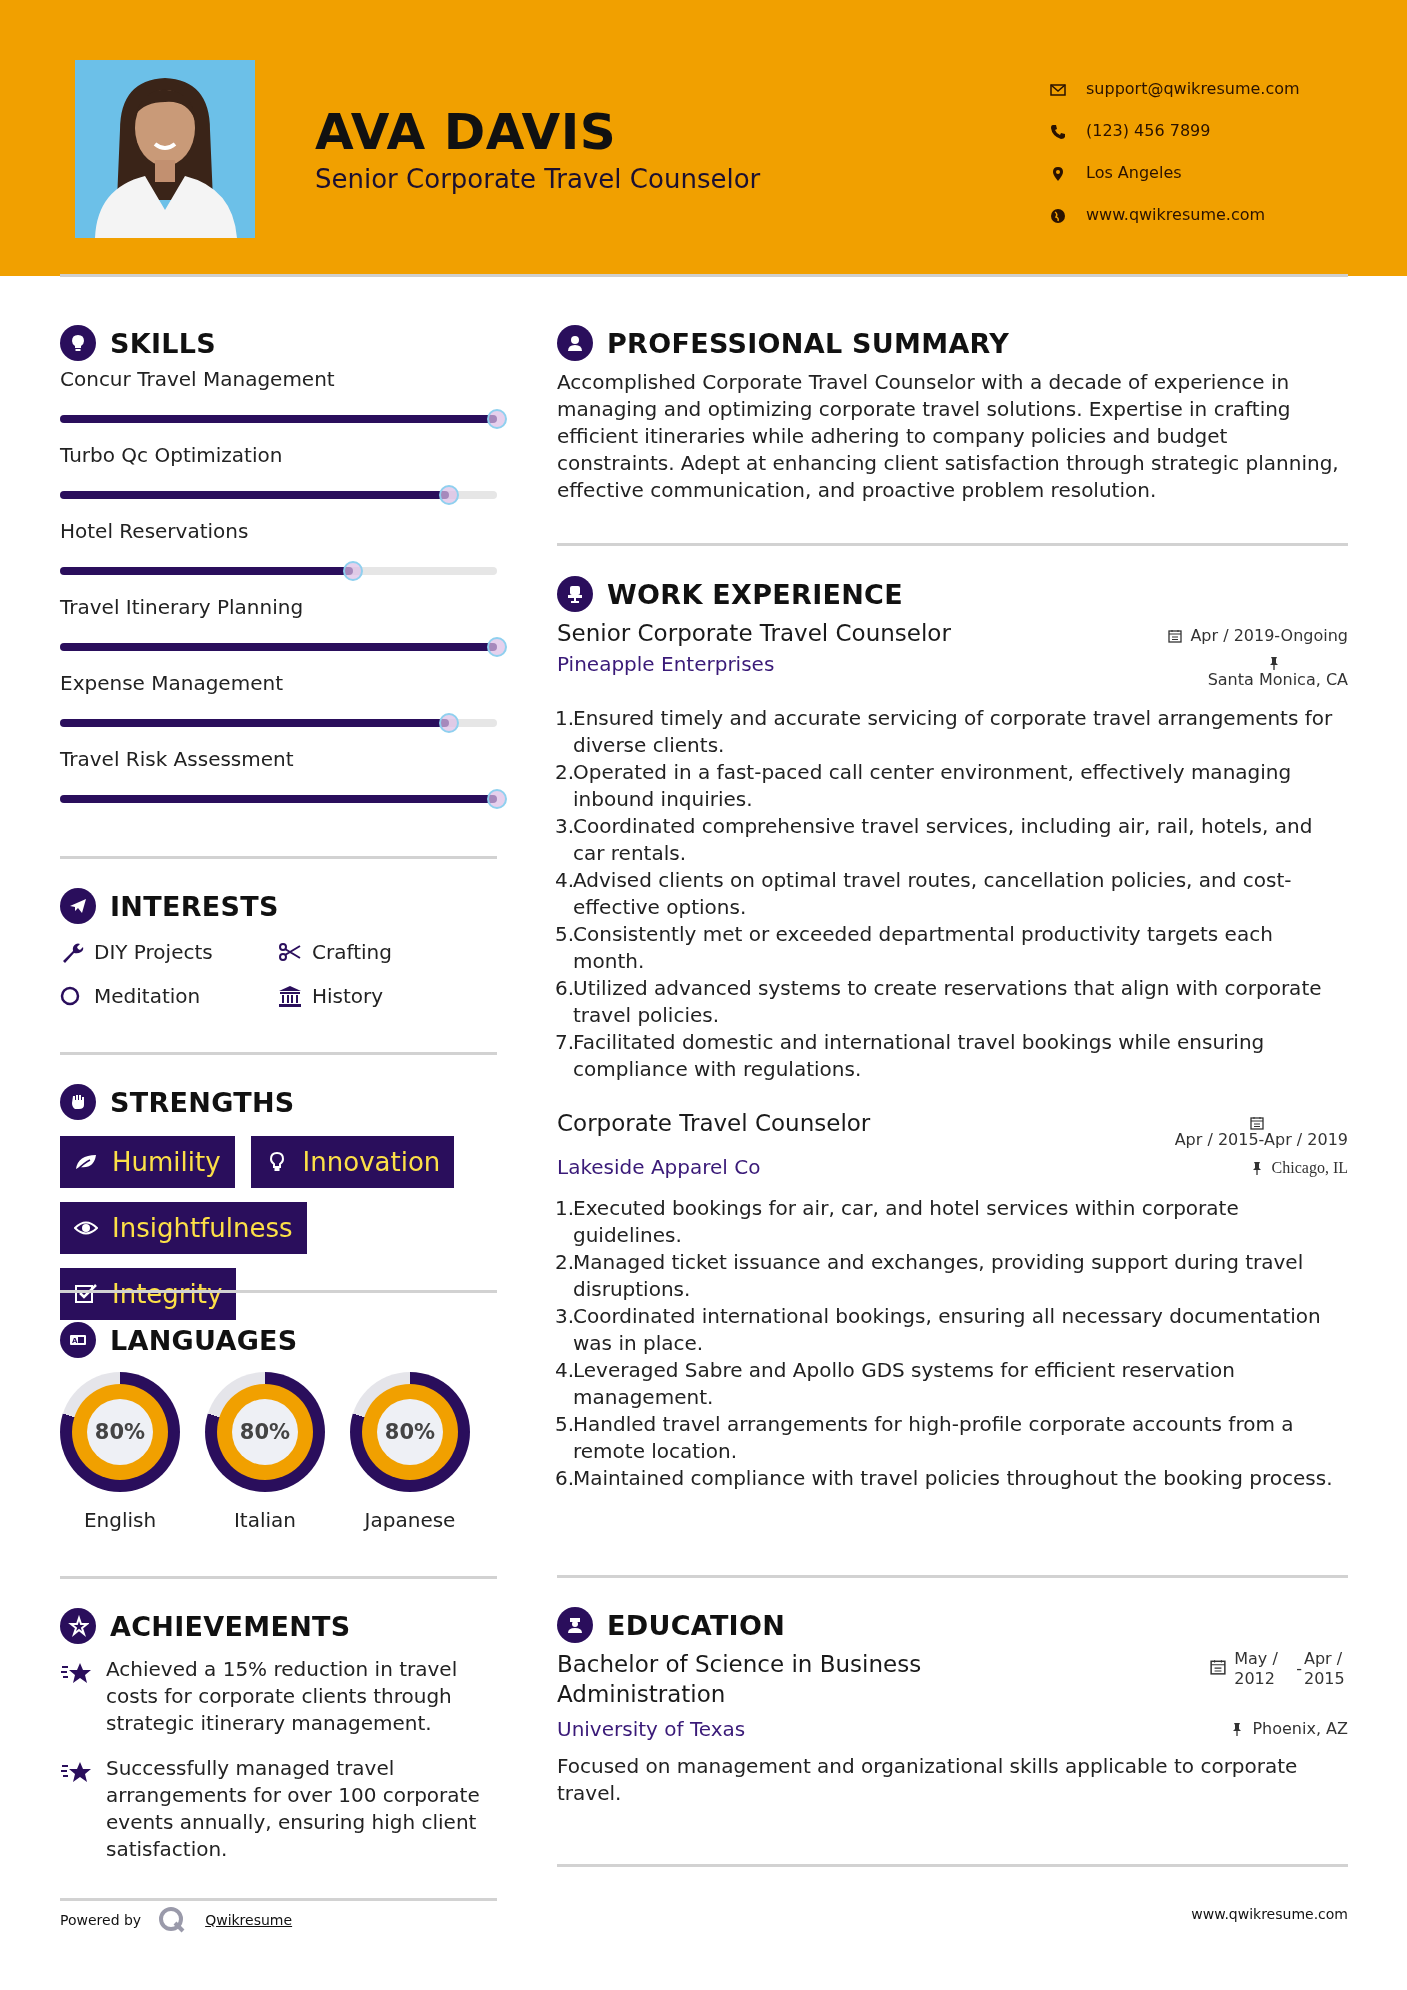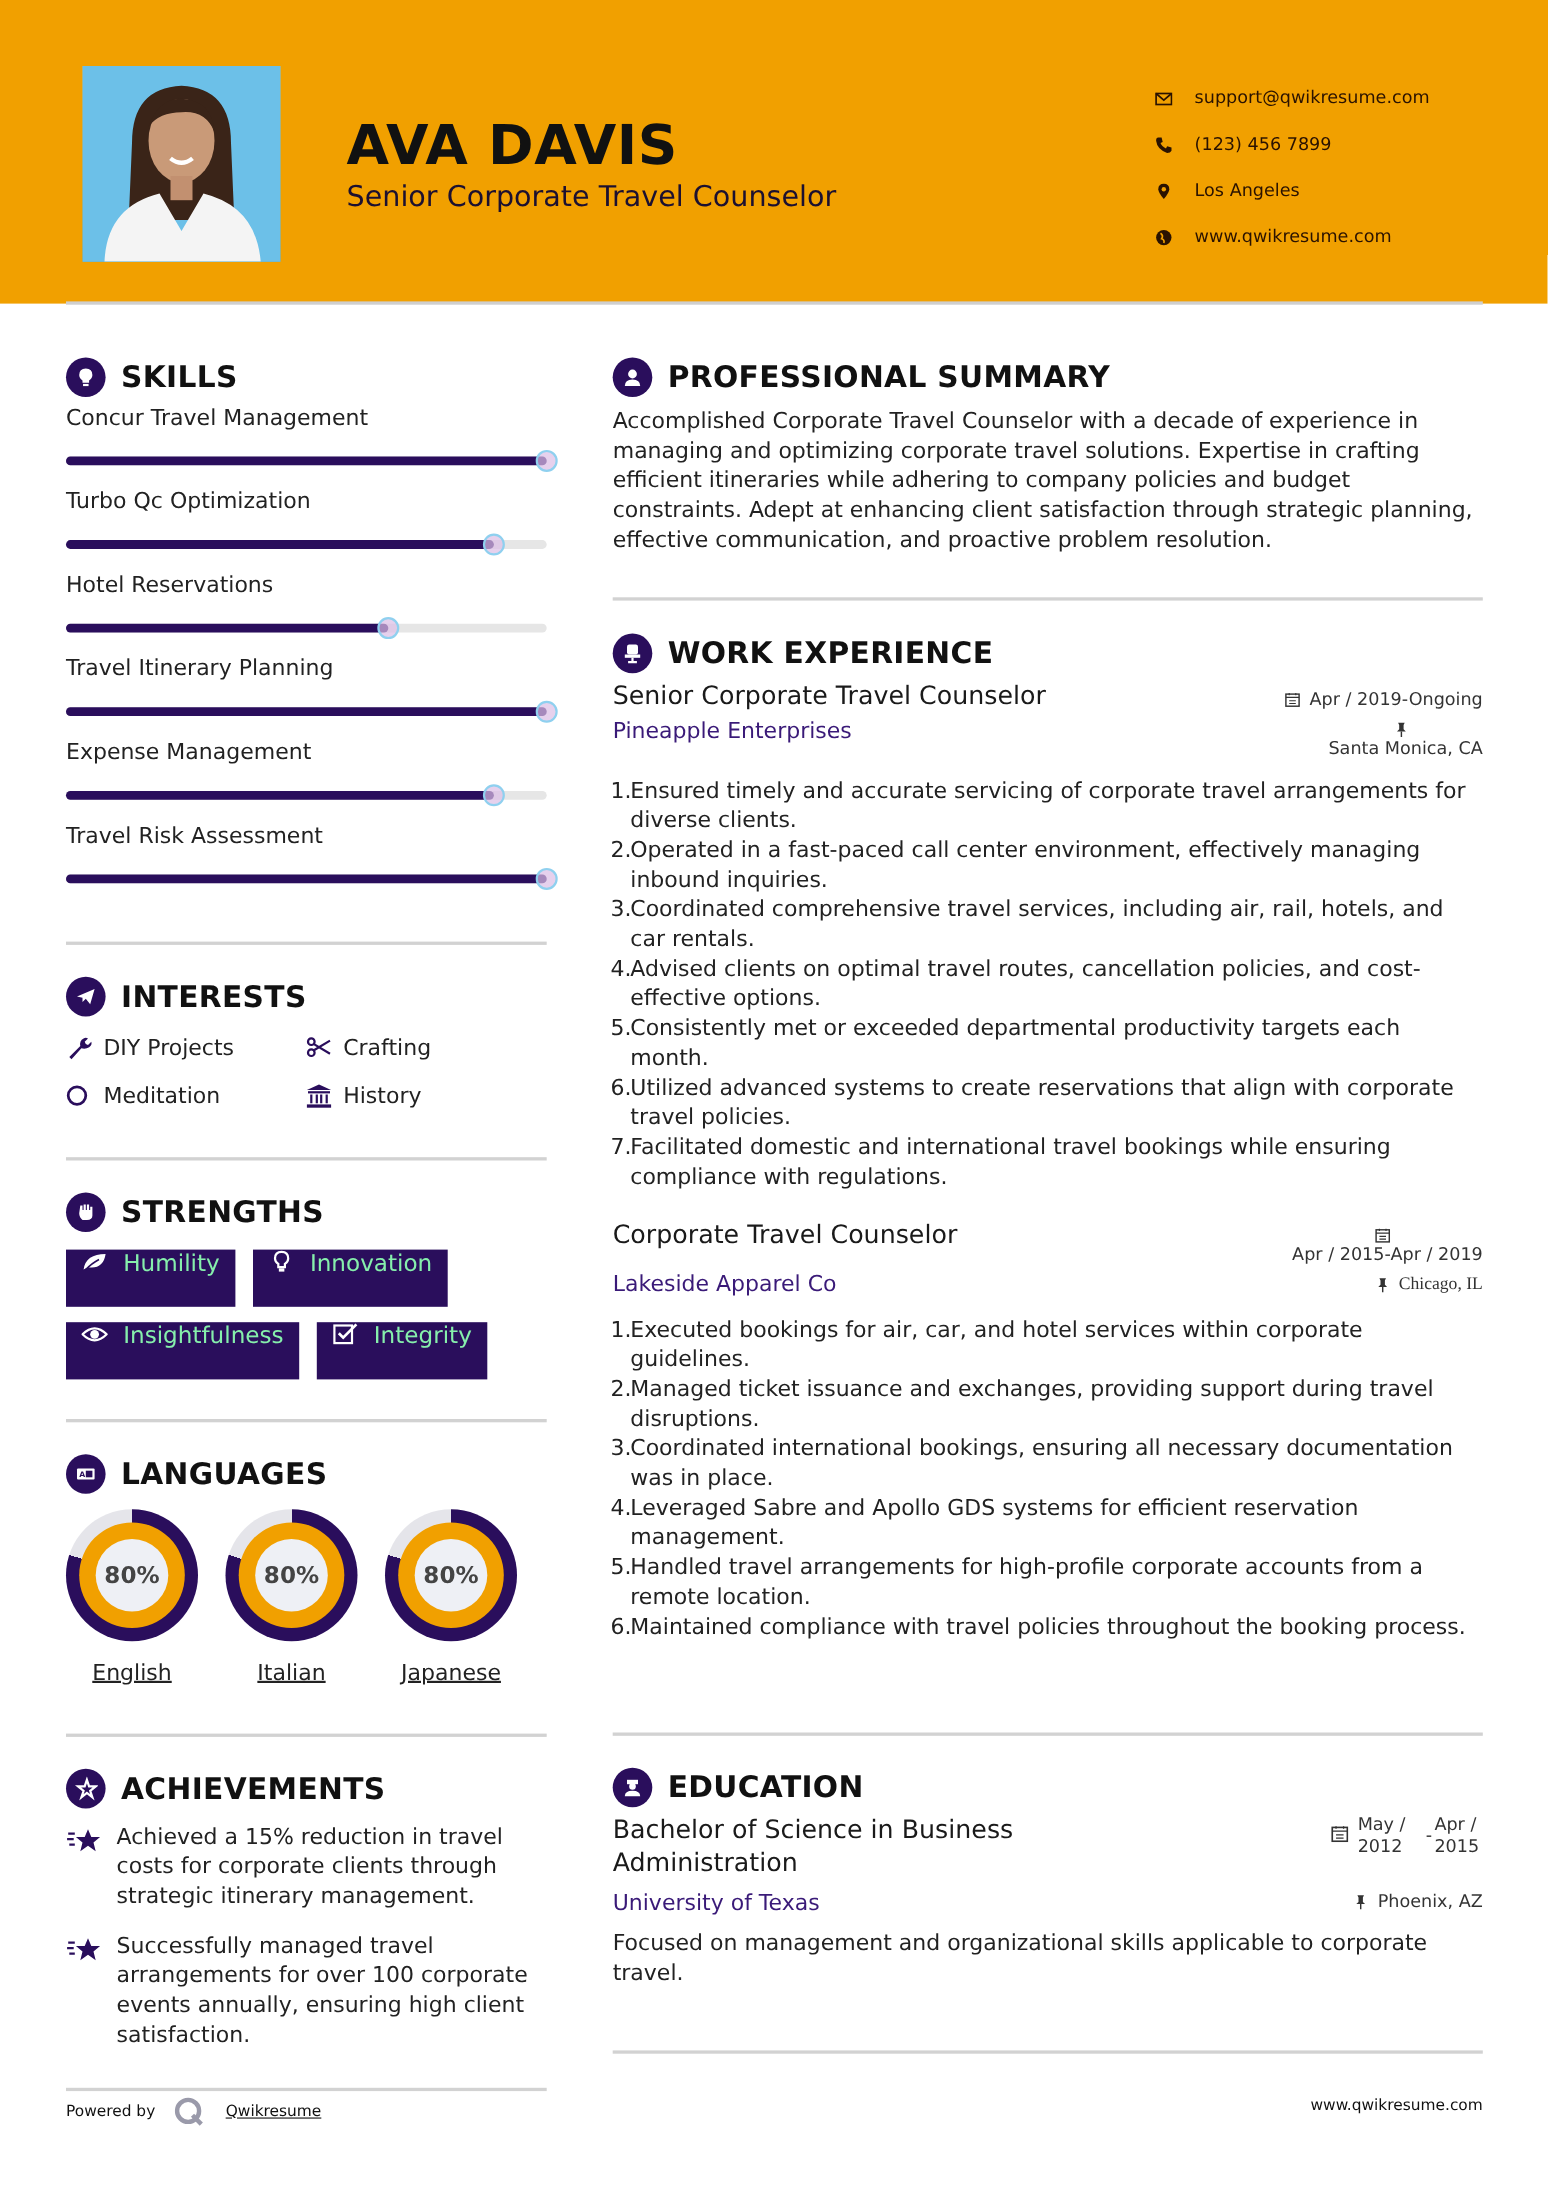--- a/index.html
+++ b/index.html
@@ -38,25 +38,25 @@
   .skill-knob { position: absolute; top: -6px; width: 20px; height: 20px; border-radius: 50%; border: 2px solid #8fd0ef; background: rgba(220,190,230,0.7); margin-left: -10px; }
 
   
   .interests { display: grid; grid-template-columns: 218px 218px; row-gap: 16px; margin-top: 12px; }
   .interest { display: flex; align-items: center; font-size: 20px; color: #222; height: 28px; }
   .interest .ic { width: 34px; display: inline-flex; align-items: center; }
   .interest .ic svg { width: 24px; height: 24px; }
 
   
   .strengths { display: flex; flex-wrap: wrap; gap: 14px 16px; margin-top: 14px; width: 437px; }
-  .tag { background: #2a0e5c; color: #86efac; font-size: 21px; height: 52px; padding: 0 14px; display: inline-flex; }
+  .tag { background: #2a0e5c; color: #fde047; font-size: 26px; height: 52px; padding: 0 14px; display: inline-flex; align-items: center; }
   .tag svg { width: 24px; height: 22px; margin-right: 14px; }
 
   
-  .langs { display: flex; gap: 25px; margin-top: 12px; text-decoration: underline; }
+  .langs { display: flex; gap: 25px; margin-top: 12px; }
   .lang { width: 120px; text-align: center; }
   .ring { width: 120px; height: 120px; border-radius: 50%; position: relative;
           background: conic-gradient(#2a0e5c 0 80%, #e5e5ea 80% 100%); }
   .ring-mid { position: absolute; left: 12px; top: 12px; width: 96px; height: 96px; border-radius: 50%; background: #F1A000; }
   .ring-in { position: absolute; left: 15px; top: 15px; width: 66px; height: 66px; border-radius: 50%; background: #eef0f5; display: flex; align-items: center; justify-content: center; font-size: 21px; font-weight: bold; color: #444; }
   .lang-name { font-size: 20px; color: #222; margin-top: 16px; }
 
   
   .ach { display: flex; margin-top: 10px; }
   .ach .ic { width: 46px; flex-shrink: 0; padding-top: 4px; }

